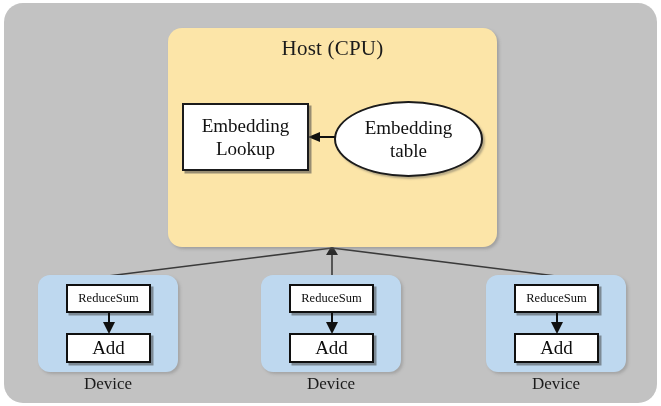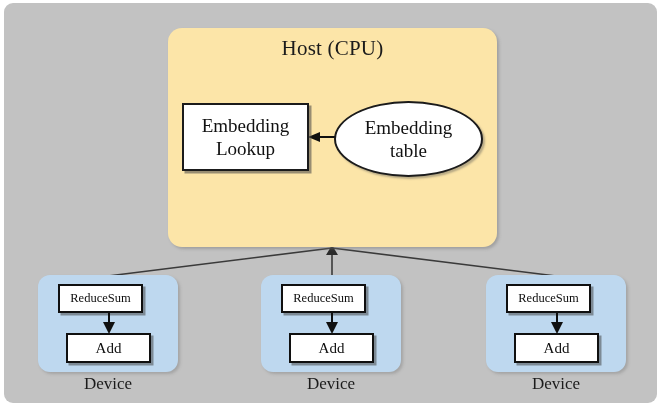--- a/index.html
+++ b/index.html
@@ -15,21 +15,21 @@
     font-family: "Liberation Serif", "DejaVu Serif", serif;
   }
 
   #diagram-canvas {
     position: absolute;
     left: 4px;
     top: 3px;
     width: 653px;
     height: 400px;
     background: #c2c2c2;
-    border-radius: 9px;
+    border-radius: 19px;
     overflow: hidden;
   }
 
   .svg-layer {
     position: absolute;
     left: 0;
     top: 0;
     width: 653px;
     height: 400px;
     pointer-events: none;
@@ -122,36 +122,36 @@
     position: absolute;
     background: #ffffff;
     border: 2px solid #101010;
     box-shadow: 2.5px 2.5px 0px rgba(60,60,60,0.5);
     display: flex;
     align-items: center;
     justify-content: center;
     box-sizing: border-box;
   }
   .reducesum-box {
-    left: 20px;
+    left: 28px;
     top: 9px;
     width: 85px;
     height: 29px;
   }
   .add-box {
     left: 28px;
     top: 58px;
     width: 85px;
     height: 30px;
   }
   .op-label {
     font-size: 12.5px;
     color: #0d0d0d;
   }
-  .add-box .op-label { font-size: 15px; }
+  .add-box .op-label { font-size: 19px; }
 
   .device-caption {
     position: absolute;
     top: 371px;
     width: 140px;
     text-align: center;
     font-size: 17px;
     color: #1b1b1b;
   }
   #device-caption-0 { left: 34px; }

